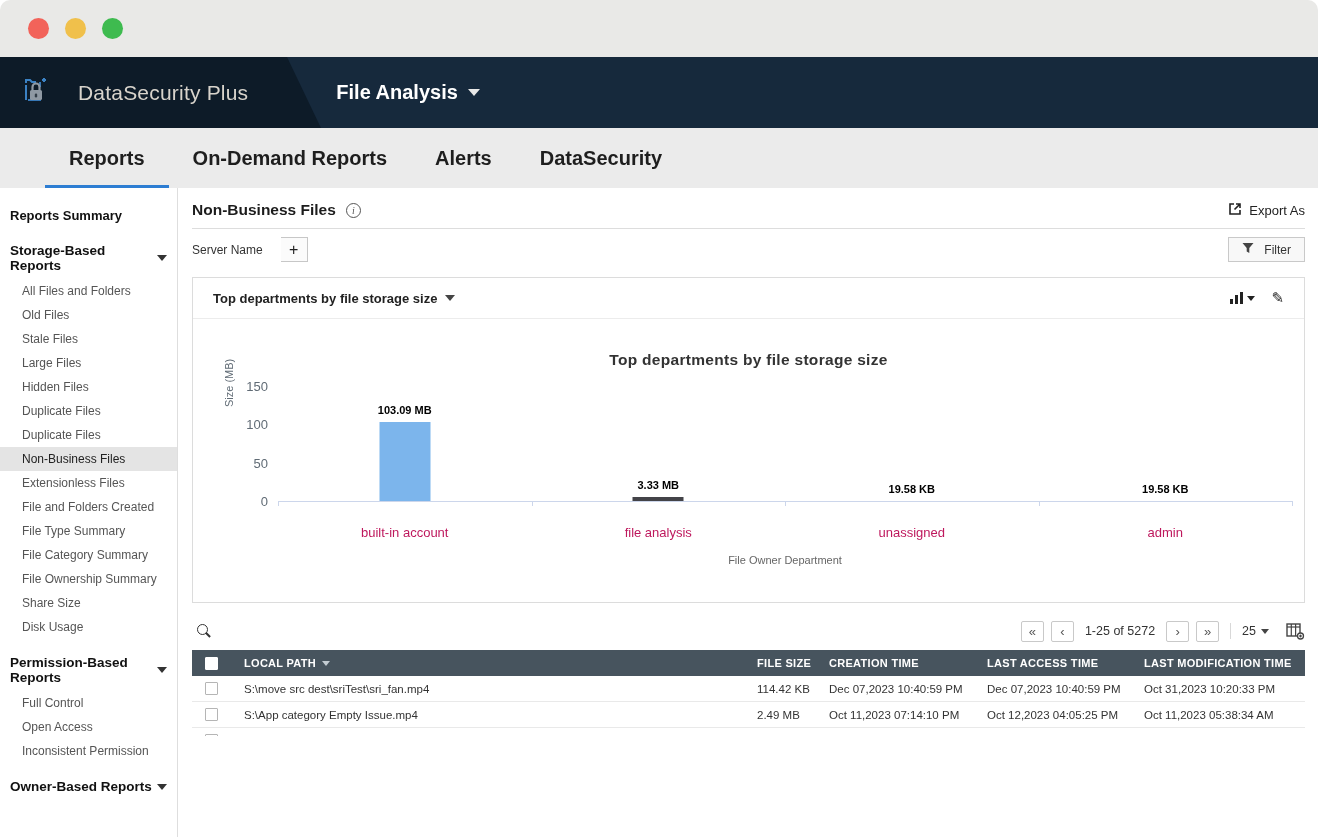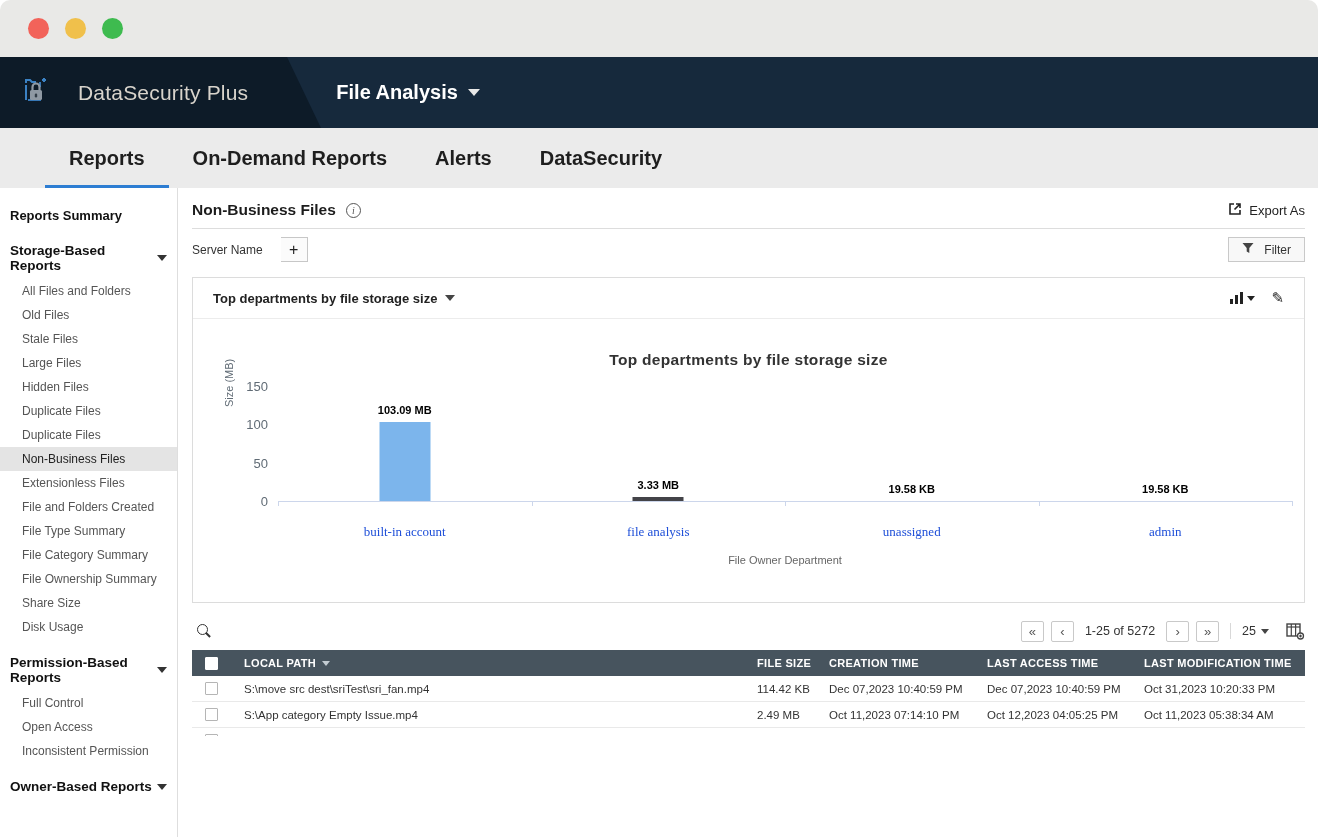--- a/index.html
+++ b/index.html
@@ -68,21 +68,21 @@
   .chart-area { position:relative; height:283px; }
   .chart-title { position:absolute; top:32px; left:0; right:0; text-align:center; font-size:15.5px; font-weight:700; color:#333; letter-spacing:.3px; }
   .plot { position:absolute; left:85px; right:12px; top:67px; bottom:100px; border-bottom:1px solid #ccd6eb; display:flex; }
   .slot { flex:1; position:relative; }
   .bar { position:absolute; left:50%; transform:translateX(-50%); bottom:0; width:51px; }
   .bar-label { position:absolute; left:50%; transform:translateX(-50%); font-size:11px; font-weight:700; color:#000; white-space:nowrap; }
   .ytick { position:absolute; right:100%; margin-right:10px; font-size:13px; color:#606b75; width:40px; text-align:right; }
   .xtickmark { position:absolute; top:100%; width:1px; height:5px; background:#ccd6eb; }
   .ylab { position:absolute; left:30px; top:88px; transform:rotate(-90deg); transform-origin:left top; font-size:11px; color:#606b75; white-space:nowrap; }
   .cats { position:absolute; left:85px; right:12px; bottom:62px; display:flex; }
-  .cat { flex:1; text-align:center; font-size:13px; color:#1d4ed8;font-family:Liberation Serif, serif; }
+  .cat { flex:1; text-align:center; font-size:13px; color:#be185d; }
   .xlab { position:absolute; left:85px; right:12px; bottom:36px; text-align:center; font-size:11px; color:#666; }
 
   
   .table-toolbar { margin-top:15px; display:flex; align-items:center; height:26px; }
   .search-icon { width:16px; height:16px; position:relative; cursor:pointer; margin-left:4px; }
   .search-icon::before { content:""; position:absolute; width:9px; height:9px; border:1.6px solid #333; border-radius:50%; left:1px; top:1px; }
   .search-icon::after { content:""; position:absolute; width:1.8px; height:6px; background:#333; left:11px; top:9px; transform:rotate(-45deg); }
   .pager { margin-left:auto; display:flex; align-items:center; gap:7px; }
   .pg-btn { min-width:23px; height:21px; border:1px solid #c9c9c9; border-radius:2px; background:#fff; display:flex; align-items:center; justify-content:center; font-size:13px; color:#555; cursor:pointer; padding:0 4px; }
   .pg-range { font-size:12.5px; color:#333; margin:0 4px; }

